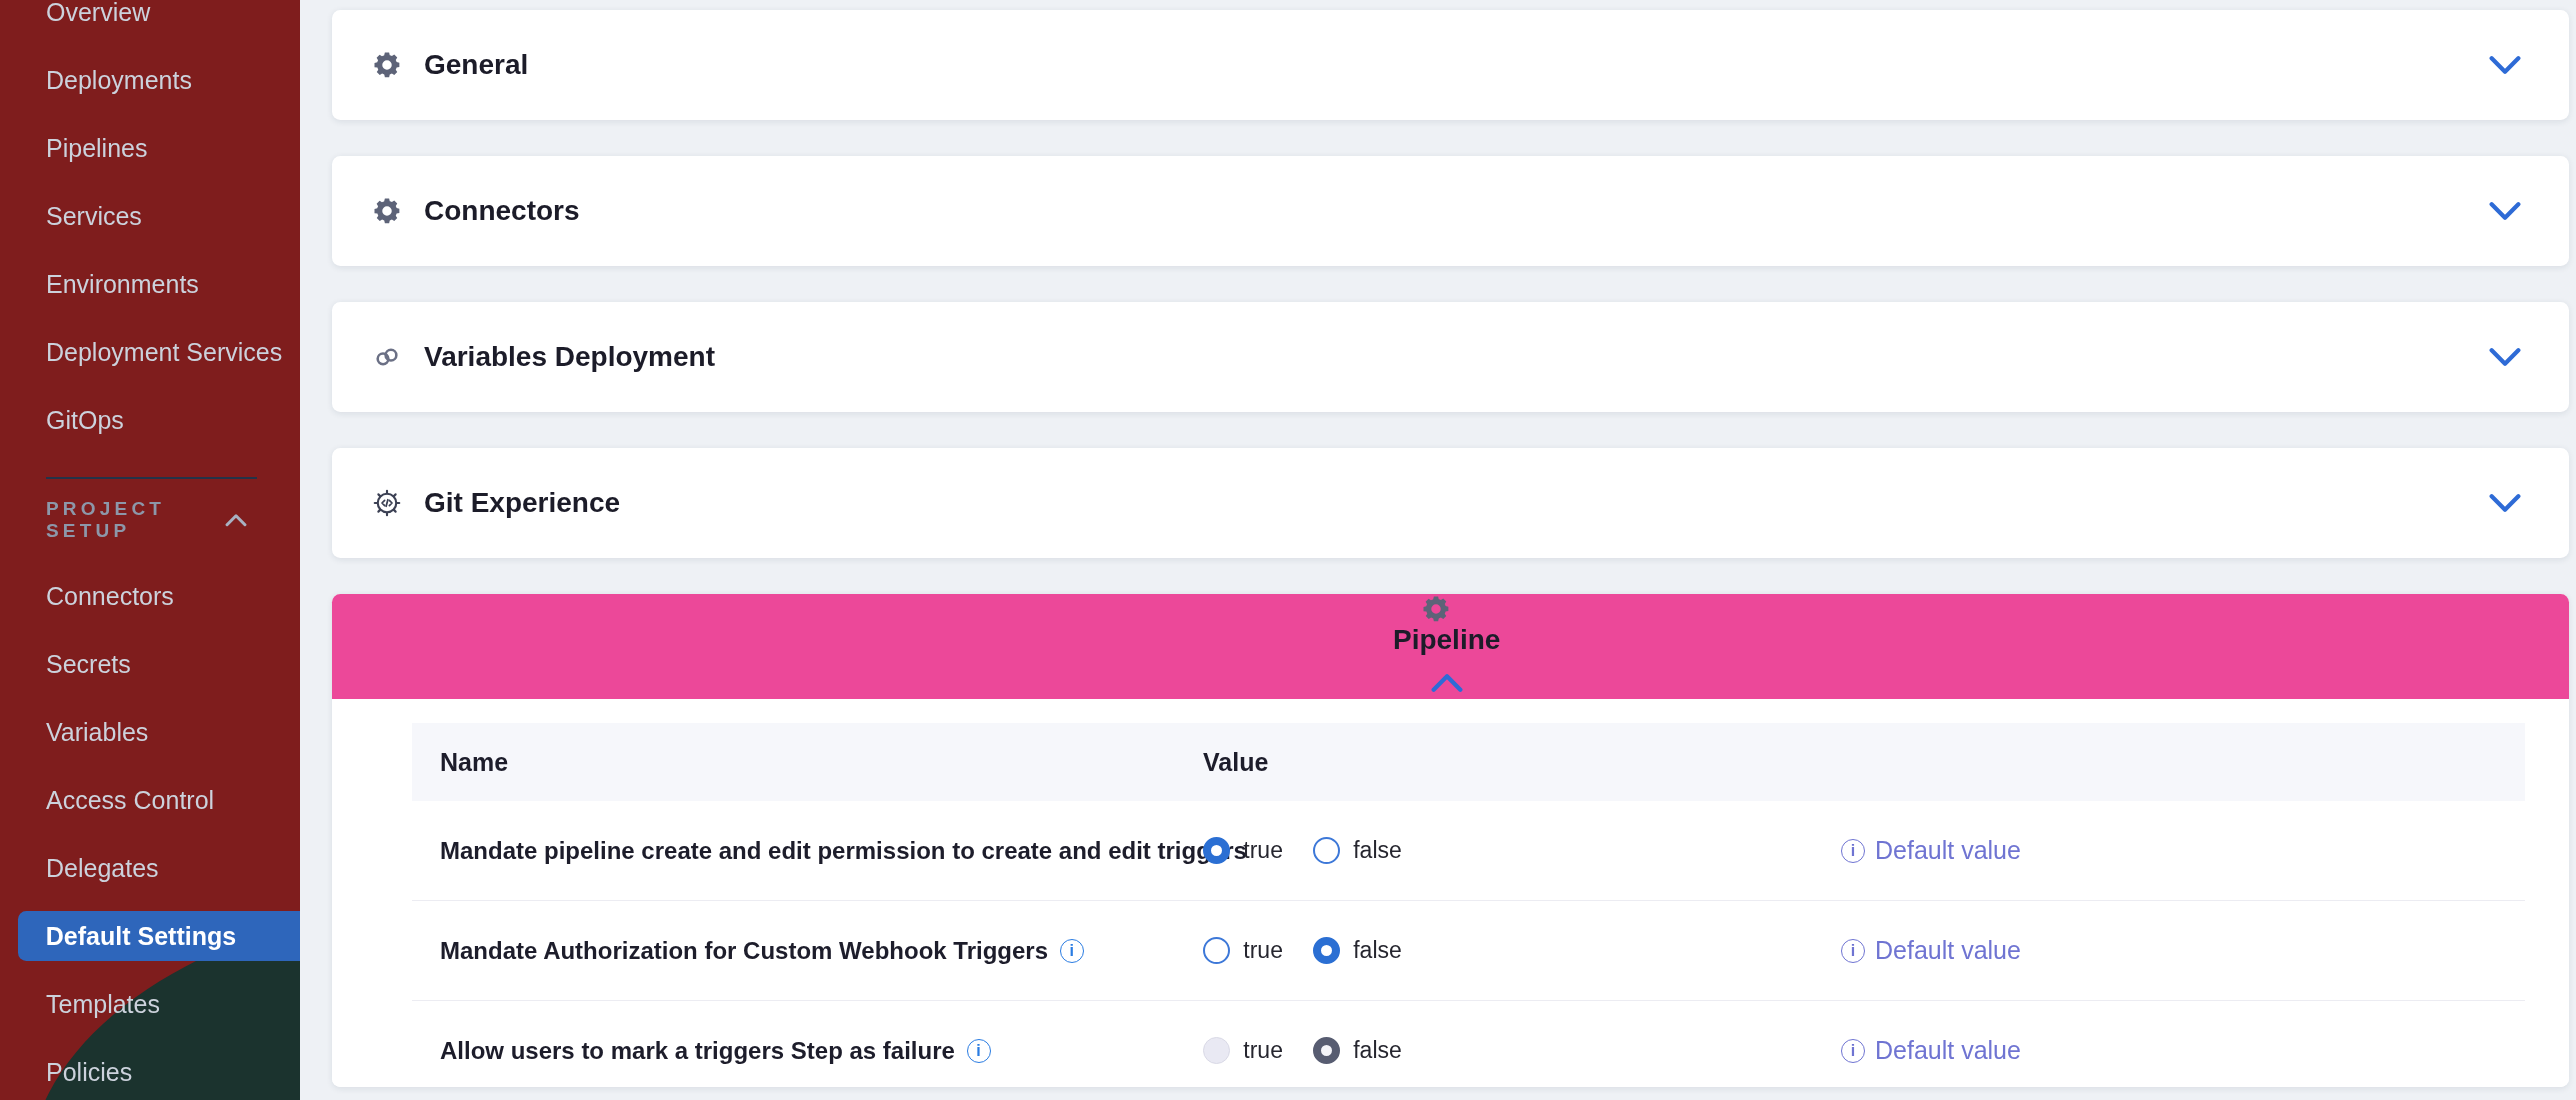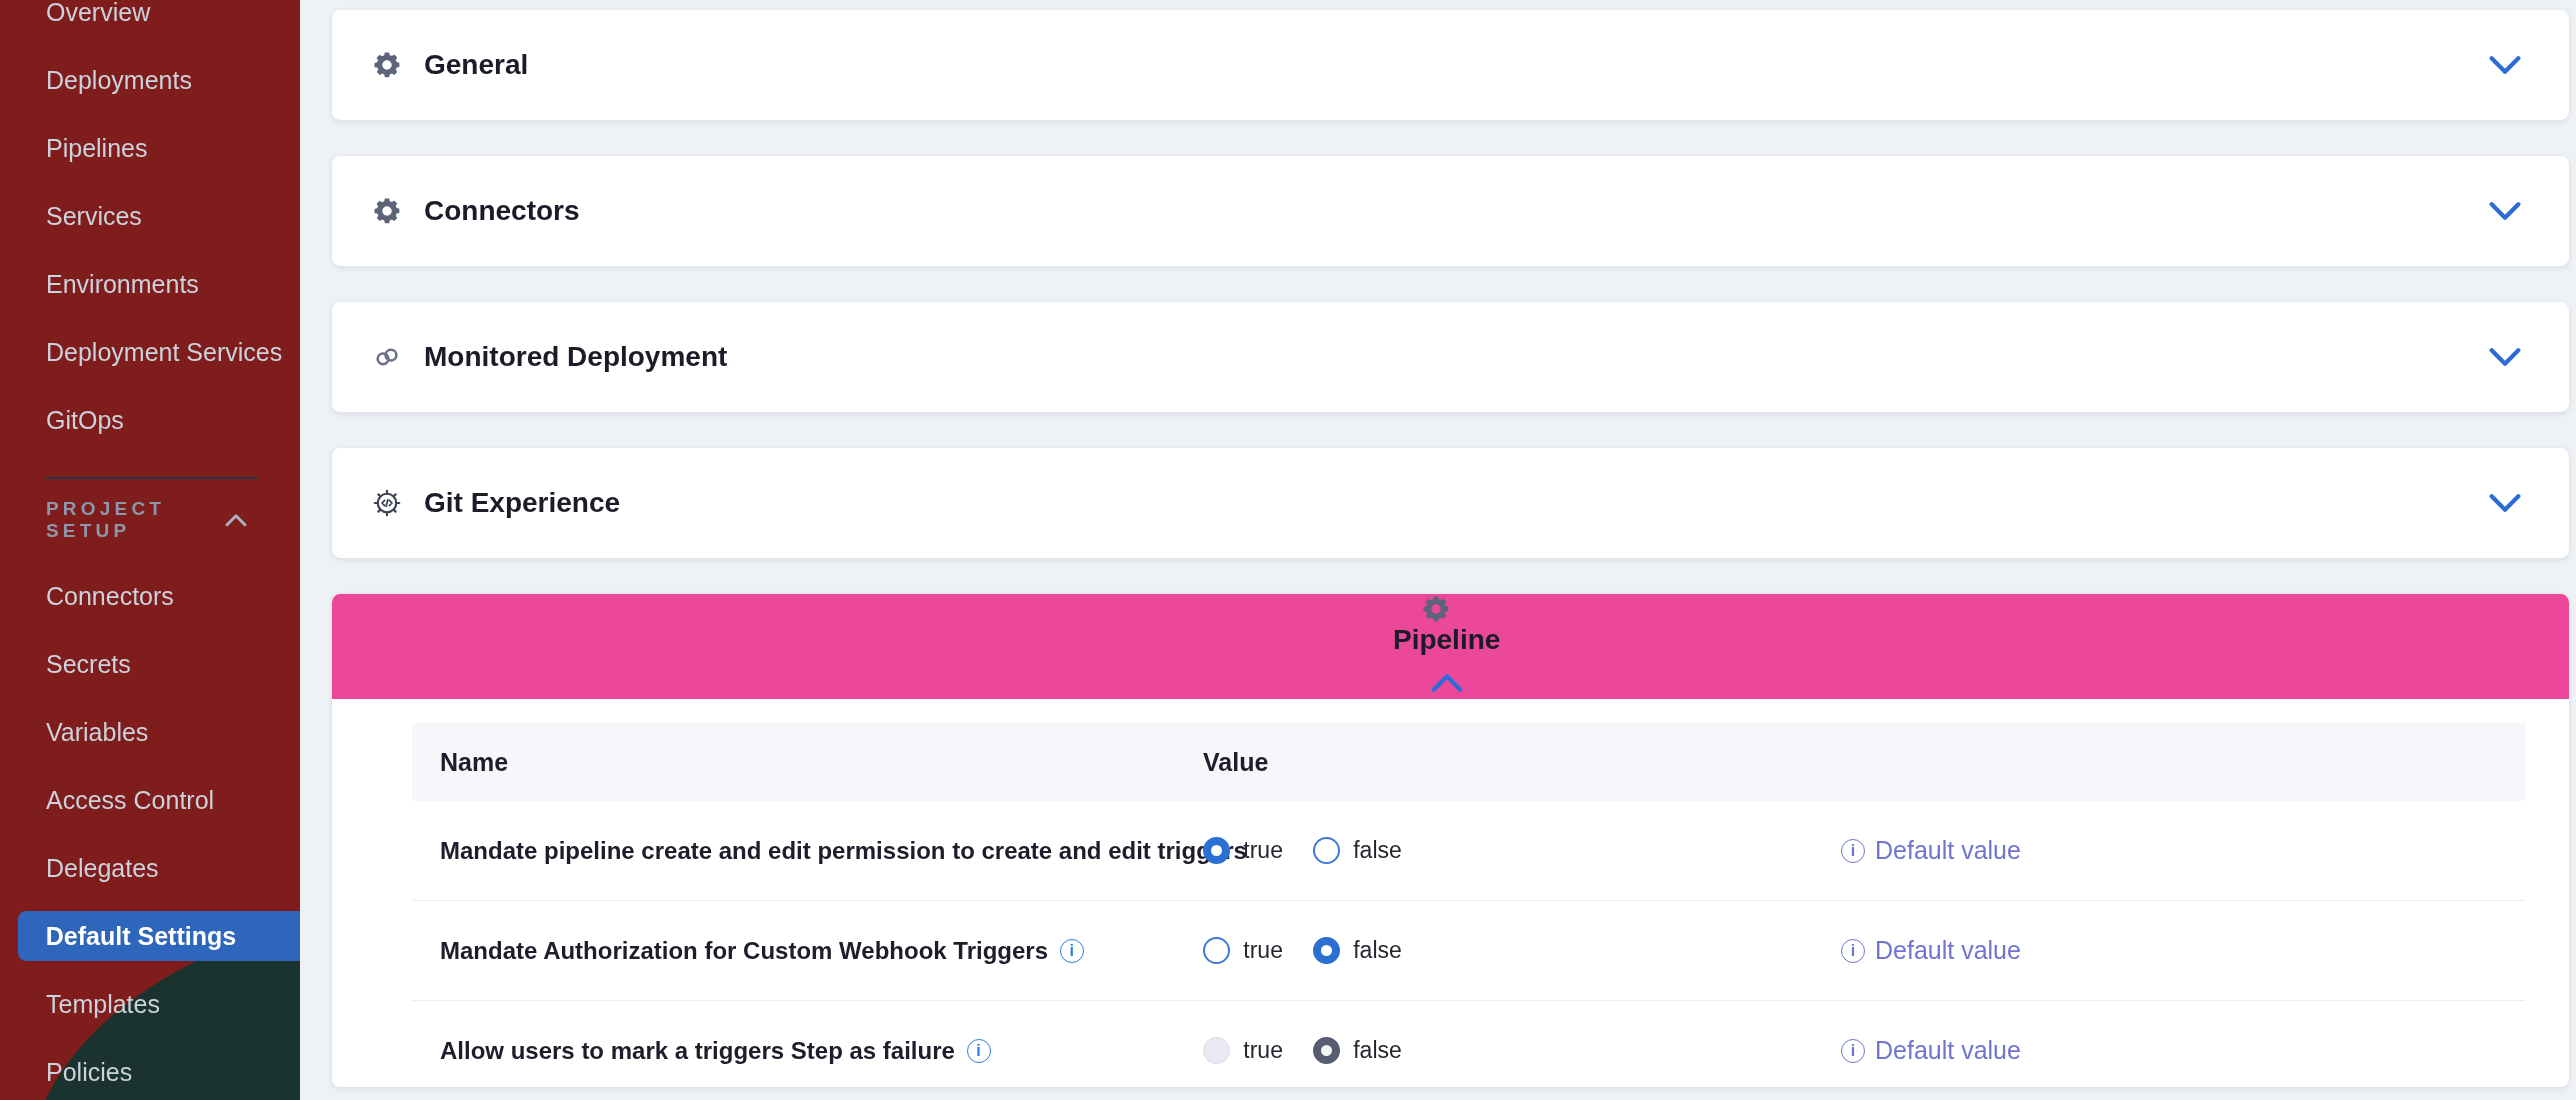--- a/index.html
+++ b/index.html
@@ -135,21 +135,21 @@
     </section>
 
     <section class="card">
       <div class="card-head">
         <span class="head-icon">
           <svg width="28" height="28" viewBox="0 0 24 24">
             <circle class="slate-stroke" cx="8.6" cy="13.6" r="4.6" stroke-width="2.2"></circle>
             <circle class="slate-stroke" cx="15.4" cy="10.4" r="4.6" stroke-width="2.2"></circle>
           </svg>
         </span>
-        <span class="card-title">Monitored Deployment</span>
+        <span class="card-title">Variables Deployment</span>
         <svg class="chev" viewBox="0 0 24 14">
           <polyline points="2,2 12,12 22,2" fill="none" stroke="#2e6bd6" stroke-width="3.2" stroke-linecap="round" stroke-linejoin="round"></polyline>
         </svg>
       </div>
     </section>
 
     <section class="card">
       <div class="card-head">
         <span class="head-icon">
           <svg width="30" height="30" viewBox="0 0 24 24">

